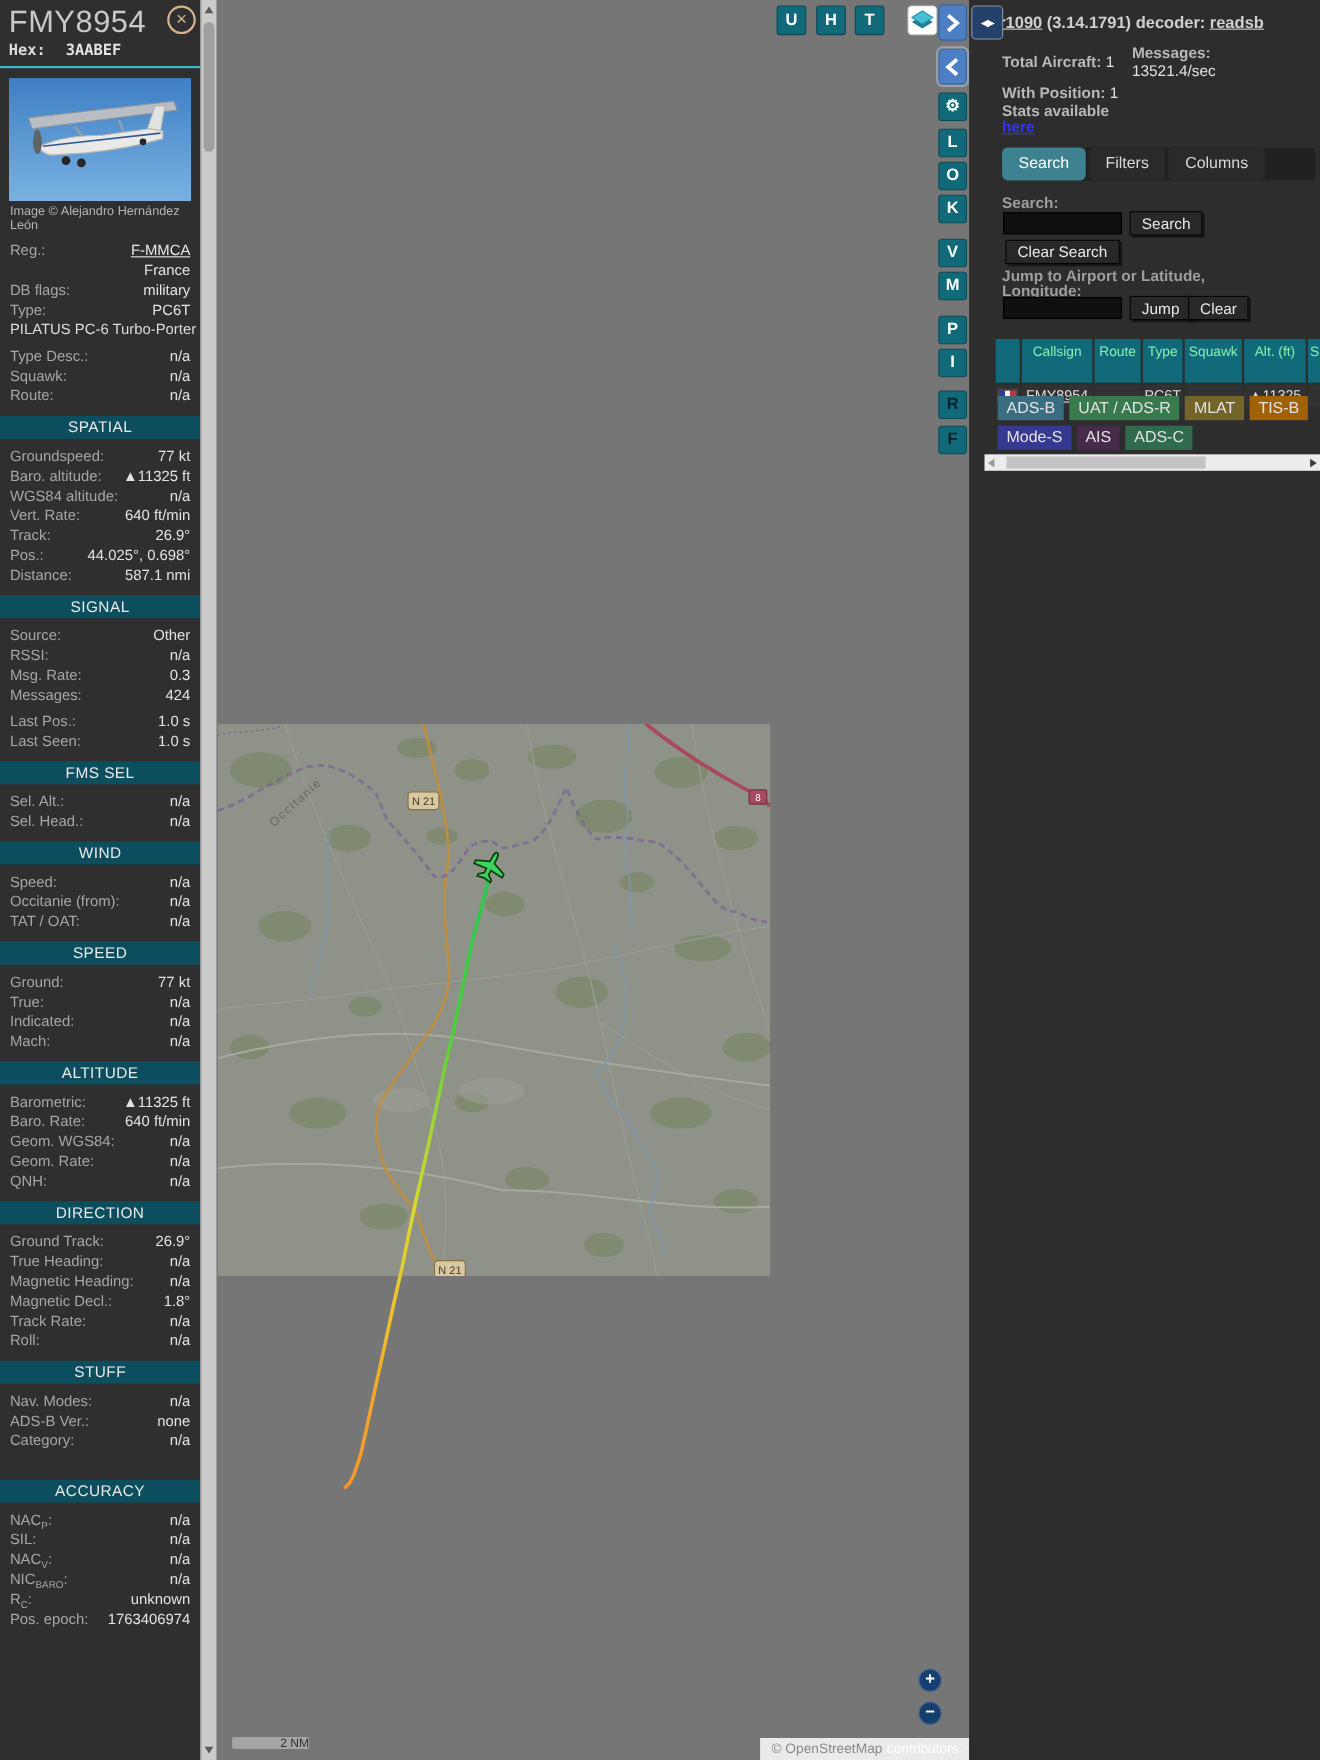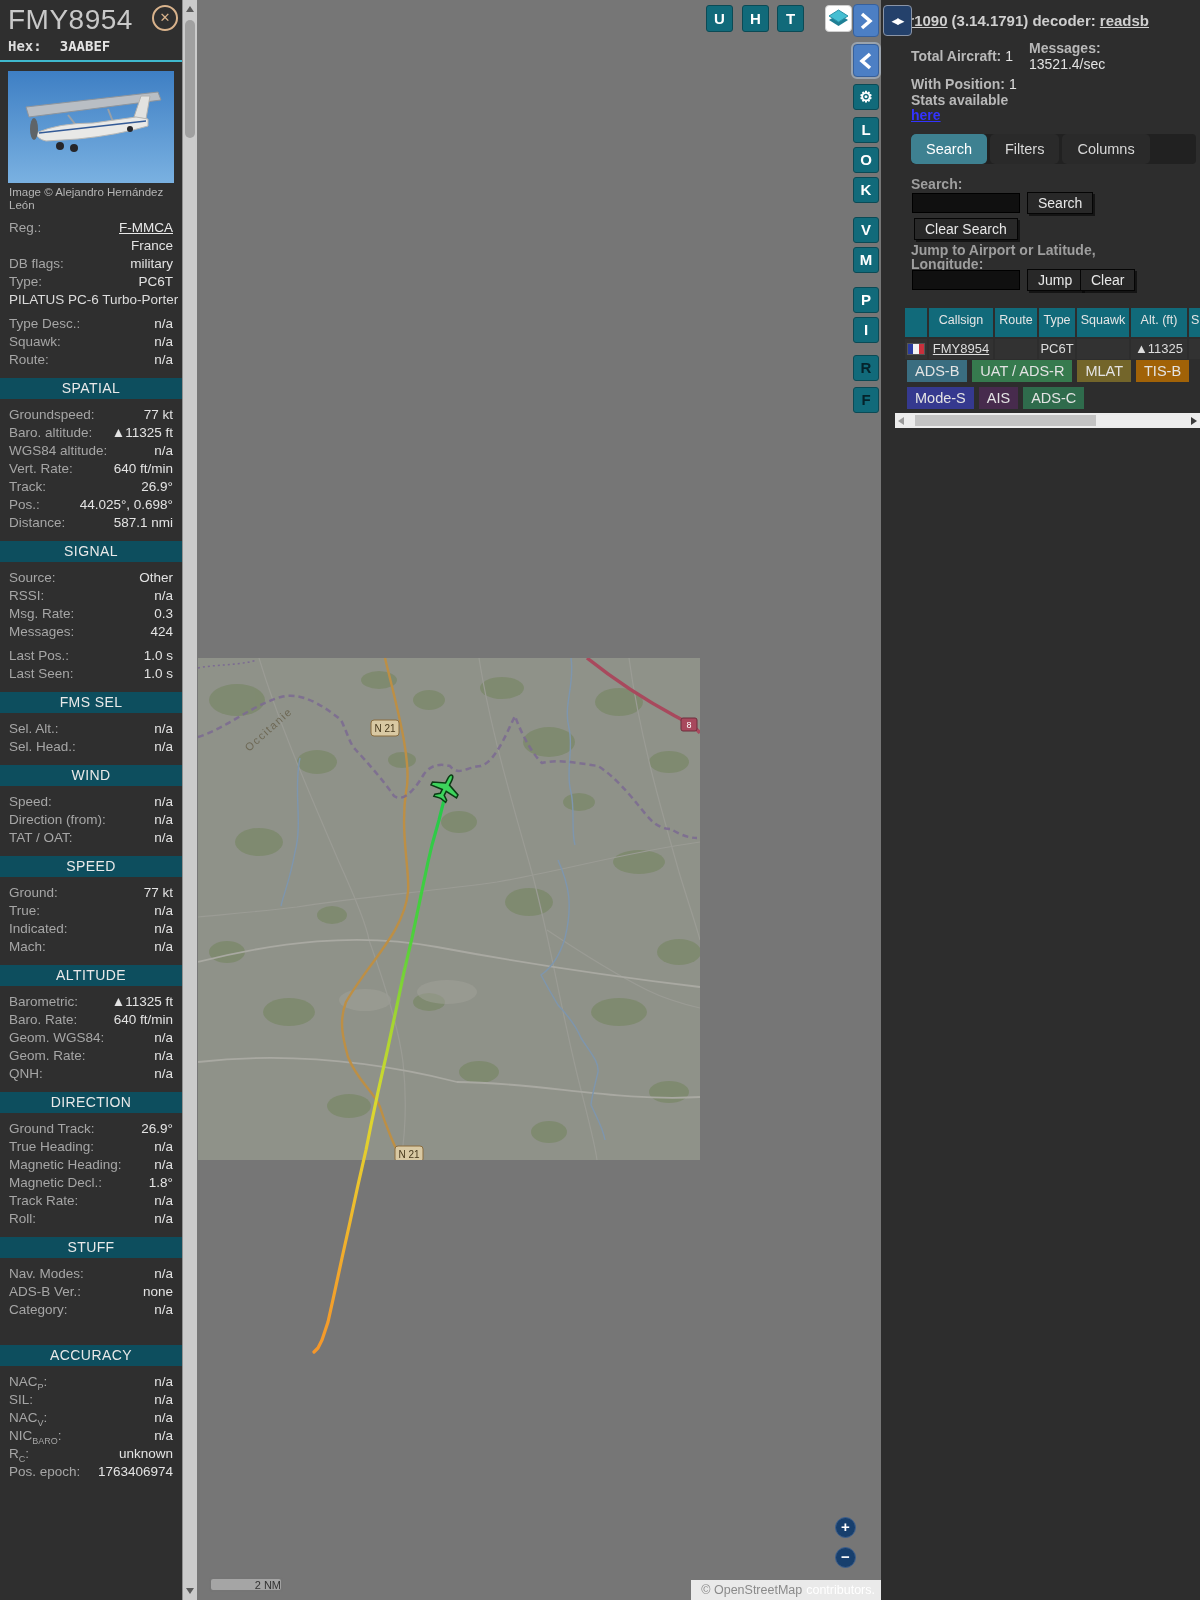--- a/index.html
+++ b/index.html
@@ -85,21 +85,21 @@
   .tab { padding:5px 15px; font-size:14.5px; color:#d8d8d8; background:#2a2a2a; border-radius:5px;
         margin-right:3px; cursor:pointer; line-height:20px; }
   .tab.active { background:#3e8191; color:#fff; }
   .pn-label { position:absolute; font-size:14px; font-weight:bold; color:#9e9e9e; white-space:nowrap; }
   .pn-input { position:absolute; width:108px; height:20px; background:#101010; border:1px solid #000;
         color:#ddd; font-size:13px; padding:0 4px; }
   .pn-btn { position:absolute; background:#282828; border:1px solid #050505; color:#e8e8e8;
         font-size:14px; padding:2px 10px; cursor:pointer; box-shadow:2px 2px 0 rgba(0,0,0,.55); }
   #table { position:absolute; left:24px; top:308px; width:295px; overflow:hidden; }
   .t-head,.t-row { display:flex; }
-  .t-head .hc { background:#116a7a; color:#e5e5e5; font-size:12.5px; height:29px; line-height:24px;
+  .t-head .hc { background:#116a7a; color:#86efac; font-size:12.5px; height:40px; line-height:24px;
         text-align:center; margin:0 2px 2px 0; flex:none; }
   .t-row .c { background:#323232; color:#ddd; font-size:13px; height:20px; line-height:20px;
         text-align:center; margin-right:2px; flex:none; }
   .cw0{width:22px;} .cw1{width:64px;} .cw2{width:42px;} .cw3{width:36px;} .cw4{width:52px;} .cw5{width:56px;} .cw6{width:40px;}
   .t-row .callsign { text-decoration:underline; cursor:pointer; }
   .flag-fr { width:18px; height:12px; margin:4px auto 0 auto;
         background:linear-gradient(90deg,#2a3b9e 0 33%,#f2f2f2 33% 66%,#c8303c 66% 100%);
         border:1px solid #555; }
   .badges { position:absolute; left:26px; display:flex; gap:5px; }
   .chip { padding:2px 8px; font-size:14.5px; color:#e3e3e3; line-height:18px; cursor:pointer; }
@@ -242,21 +242,21 @@
       <span class="lbl">Sel. Head.:</span>
       <span class="val">n/a</span>
     </div>
 
   <div class="sec-h">WIND</div>
   <div class="row">
       <span class="lbl">Speed:</span>
       <span class="val">n/a</span>
     </div>
   <div class="row">
-      <span class="lbl">Direction (from):</span>
+      <span class="lbl">Occitanie (from):</span>
       <span class="val">n/a</span>
     </div>
   <div class="row">
       <span class="lbl">TAT / OAT:</span>
       <span class="val">n/a</span>
     </div>
 
   <div class="sec-h">SPEED</div>
   <div class="row">
       <span class="lbl">Ground:</span>

